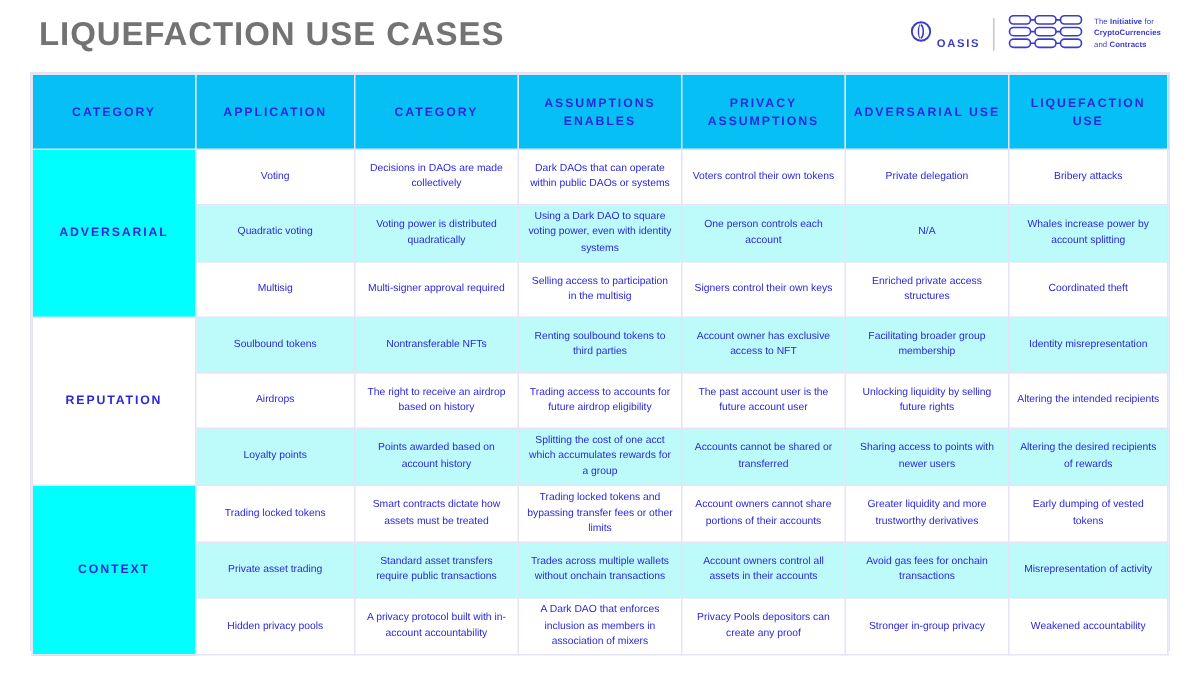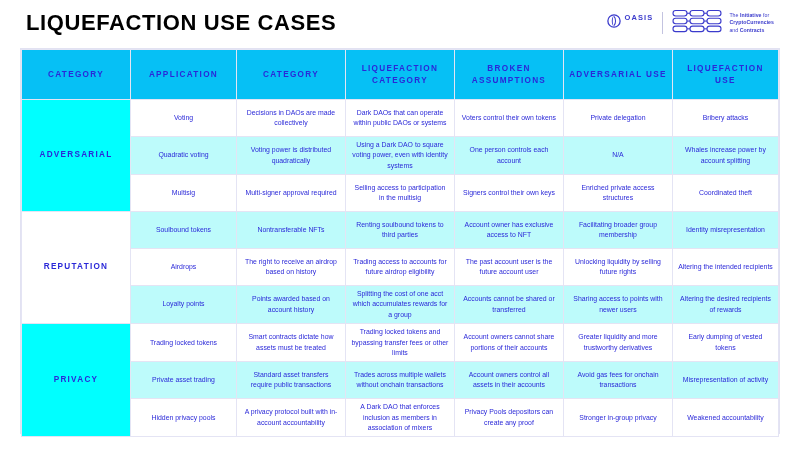--- a/index.html
+++ b/index.html
@@ -30,35 +30,35 @@
     display: flex;
     align-items: center;
     justify-content: space-between;
     padding: 0 20px 0 26px;
   }
 
   .title {
     font-size: 22px;
     font-weight: bold;
     letter-spacing: 0.6px;
-    color: #000000;
+    color: #737373;
     white-space: nowrap;
     line-height: 1;
   }
 
   .logos {
     display: flex;
     align-items: center;
     gap: 9px;
     padding-right: 6px;
   }
 
   .oasis-logo {
     display: flex;
-    align-items: flex-start;
+    align-items: flex-end;
     gap: 4px;
   }
   .oasis-mark { display: block; }
   .oasis-text {
     font-size: 7.5px;
     font-weight: bold;
     letter-spacing: 1.1px;
     color: #3b3bcc;
     line-height: 1;
   }
@@ -216,22 +216,22 @@
         <col class="c4">
           <col class="c5">
           <col class="c6">
       </colgroup>
 
       <thead>
         <tr>
           <th>CATEGORY</th>
           <th>APPLICATION</th>
           <th>CATEGORY</th>
-          <th>LIQUEFACTION CATEGORY</th>
-          <th>BROKEN ASSUMPTIONS</th>
+          <th>ASSUMPTIONS ENABLES</th>
+          <th>PRIVACY ASSUMPTIONS</th>
           <th>ADVERSARIAL USE</th>
           <th>LIQUEFACTION USE</th>
         </tr>
       </thead>
 
       <tbody>
 
         <tr>
           <td class="category-cell fill-cyan" rowspan="3">ADVERSARIAL</td>
           <td>Voting</td>
@@ -278,21 +278,21 @@
         <tr class="striped">
           <td>Loyalty points</td>
           <td>Points awarded based on account history</td>
           <td>Splitting the cost of one acct which accumulates rewards for a group</td>
           <td>Accounts cannot be shared or transferred</td>
           <td>Sharing access to points with newer users</td>
           <td>Altering the desired recipients of rewards</td>
         </tr>
 
         <tr>
-          <td class="category-cell fill-cyan" rowspan="3">PRIVACY</td>
+          <td class="category-cell fill-cyan" rowspan="3">CONTEXT</td>
           <td>Trading locked tokens</td>
           <td>Smart contracts dictate how assets must be treated</td>
           <td>Trading locked tokens and bypassing transfer fees or other limits</td>
           <td>Account owners cannot share portions of their accounts</td>
           <td>Greater liquidity and more trustworthy derivatives</td>
           <td>Early dumping of vested tokens</td>
         </tr>
         <tr class="striped">
           <td>Private asset trading</td>
           <td>Standard asset transfers require public transactions</td>

